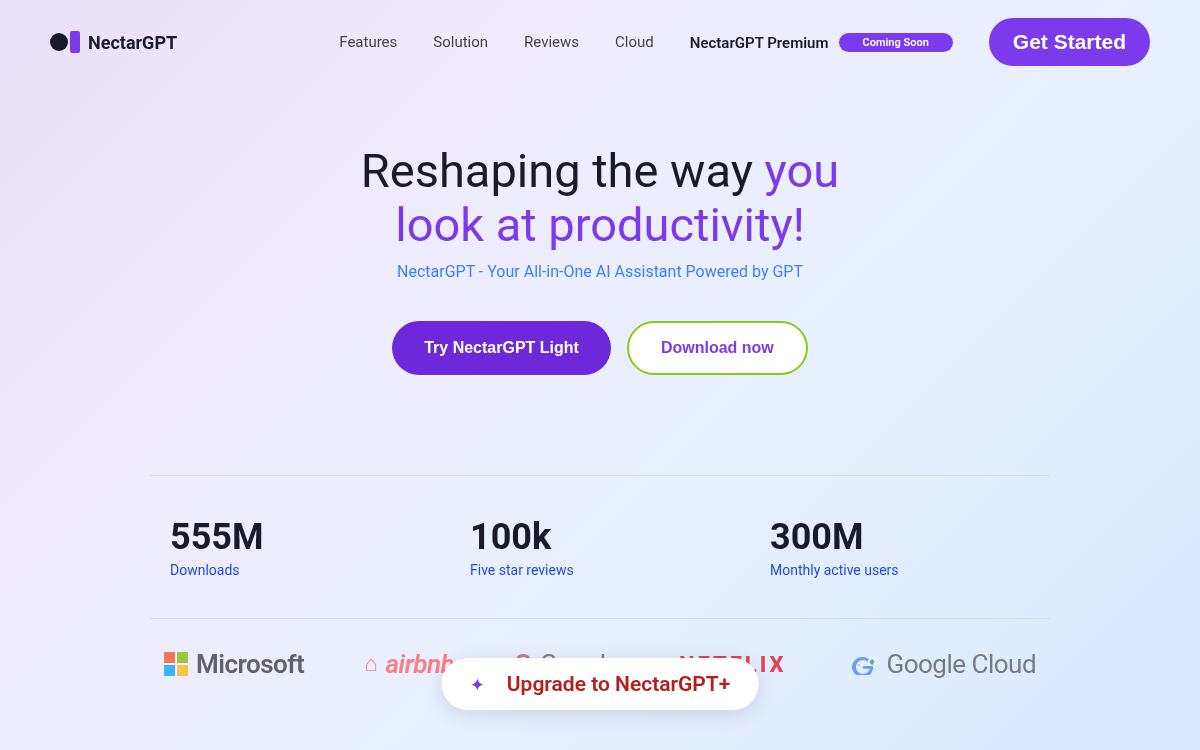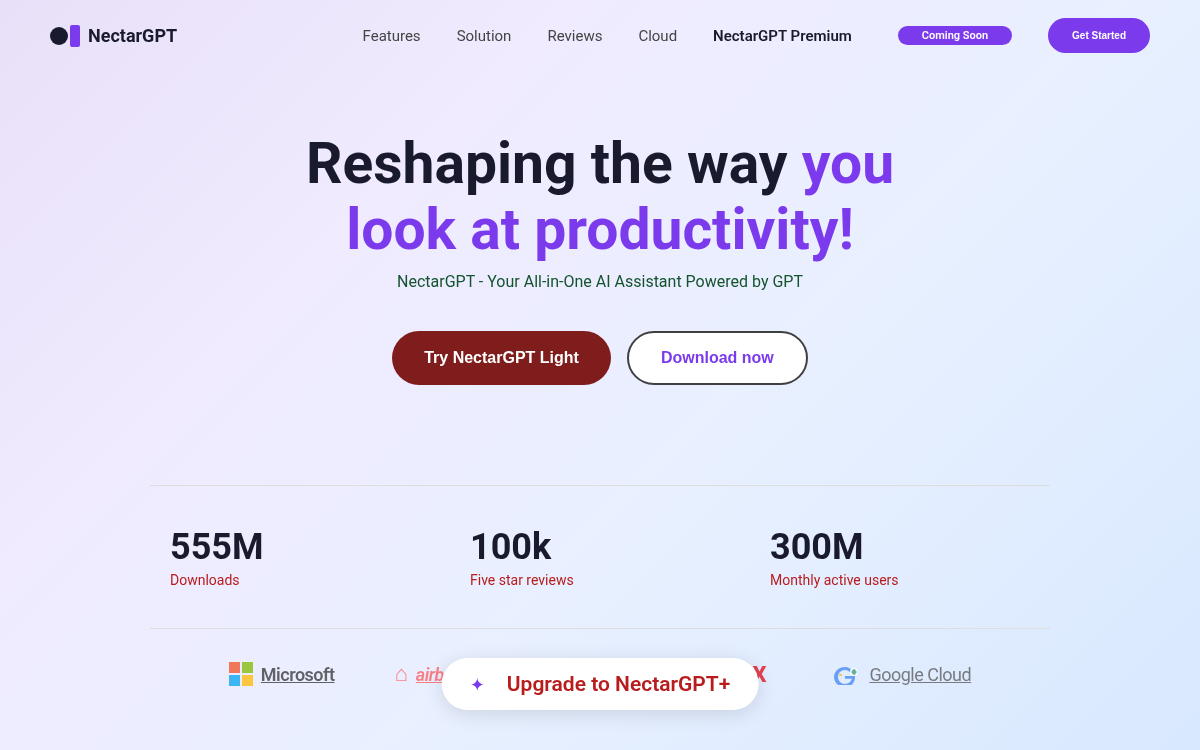--- a/index.html
+++ b/index.html
@@ -85,81 +85,80 @@
       color: #1a1a2e;
     }
 
     .coming-soon-badge {
       background: #7c3aed;
       color: white;
       font-size: 11px;
       font-weight: 600;
       padding: 3px 24px;
       border-radius: 20px;
-      margin-left: 36px;
     }
 
     .get-started-btn {
       background: #7c3aed;
       color: white;
       border: none;
       padding: 12px 24px;
       border-radius: 30px;
-      font-size: 10px;
+      font-size: 21px;
       font-weight: 600;
       cursor: pointer;
     }
 
     
     .hero {
       text-align: center;
       padding: 60px 20px 40px;
     }
 
     .hero-title {
-      font-size: 57px;
-      font-weight: 700;
+      font-size: 47px;
+      font-weight: 400;
       line-height: 1.15;
       color: #1a1a2e;
       margin-bottom: 10px;
     }
 
     .hero-title .highlight {
       color: #7c3aed;
     }
 
     .hero-subtitle {
       font-size: 16px;
-      color: #14532d;
+      color: #3b82f6;
       margin-bottom: 40px;
       margin-top: 8px;
     }
 
     .hero-buttons {
       display: flex;
       justify-content: center;
       gap: 16px;
       margin-bottom: 60px;
     }
 
     .btn-primary {
-      background: #7f1d1d;
+      background: #6d28d9;
       color: white;
       border: none;
       padding: 16px 32px;
       border-radius: 30px;
       font-size: 16px;
       font-weight: 600;
       cursor: pointer;
     }
 
     .btn-secondary {
       background: white;
       color: #7c3aed;
-      border: 2px solid #404040;
+      border: 2px solid #84cc16;
       padding: 16px 32px;
       border-radius: 30px;
       font-size: 16px;
       font-weight: 600;
       cursor: pointer;
     }
 
     
     .stats-divider {
       width: 900px;
@@ -184,21 +183,21 @@
     }
 
     .stat-number {
       font-size: 36px;
       font-weight: 700;
       color: #1a1a2e;
     }
 
     .stat-label {
       font-size: 14px;
-      color: #b91c1c;
+      color: #1d4ed8;
       margin-top: 4px;
     }
 
     .stats-divider-bottom {
       width: 900px;
       margin: 0 auto;
       border: none;
       border-top: 1px solid #ddd;
     }
 
@@ -212,25 +211,24 @@
     }
 
     .logo-item {
       display: flex;
       align-items: center;
       gap: 8px;
       opacity: 0.75;
     }
 
     .logo-item-text {
-      font-size: 18px;
+      font-size: 26px;
       font-weight: 600;
       color: #333;
       letter-spacing: -0.5px;
-      text-decoration: underline;
     }
 
     
     .ms-grid {
       display: grid;
       grid-template-columns: 1fr 1fr;
       gap: 2px;
       width: 24px;
       height: 24px;
     }

